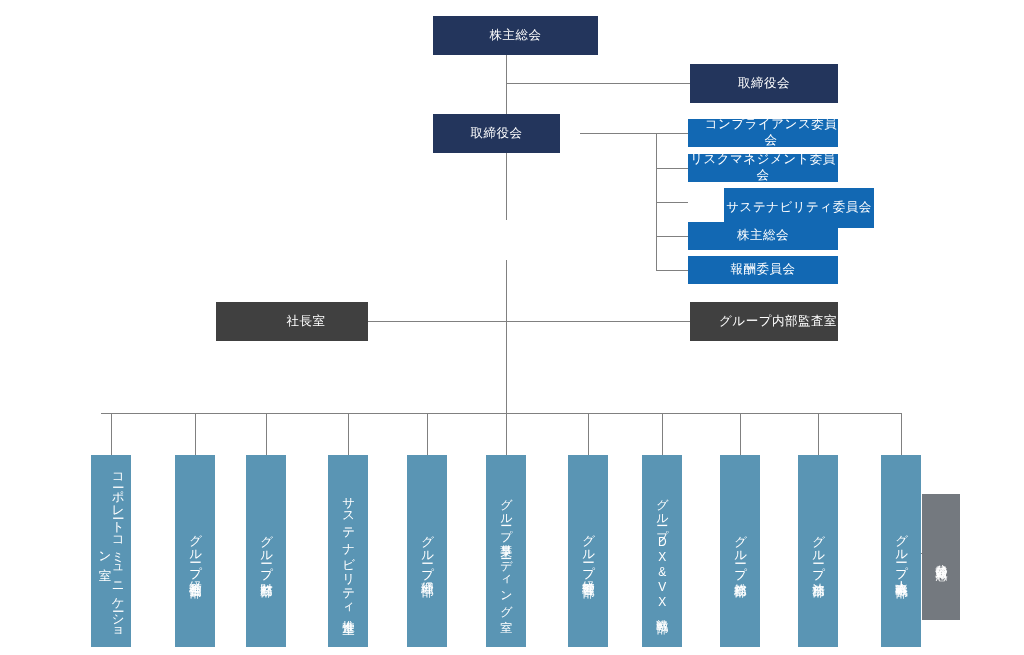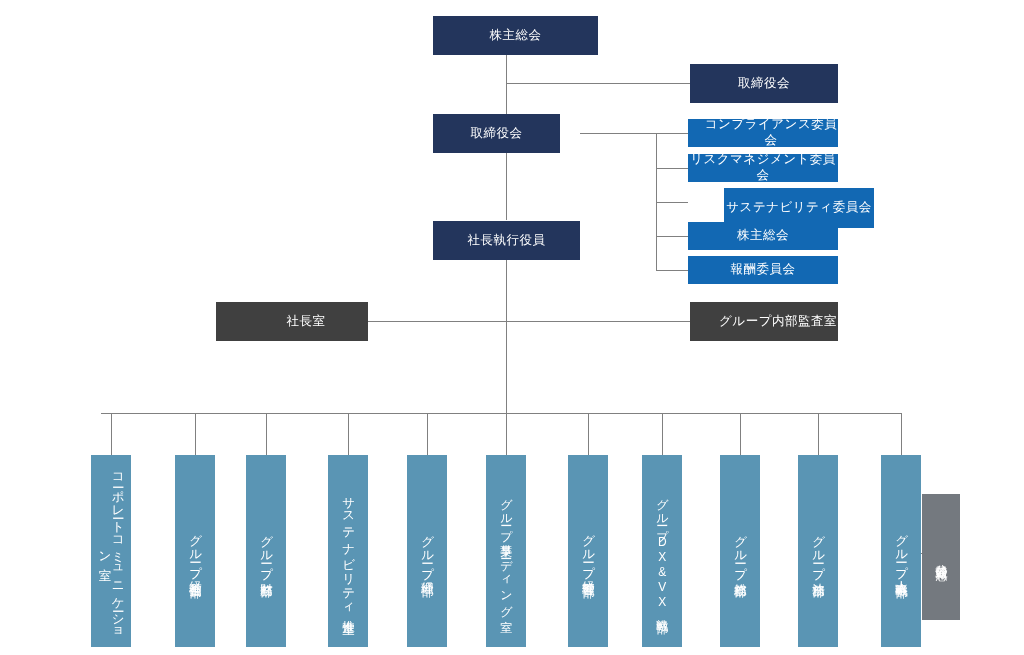--- a/index.html
+++ b/index.html
@@ -103,23 +103,20 @@
   </div>
 
   <div class="node horizontal navy" style="left:690px; top:64px; width:148px; height:39px;">
     <span>取締役会</span>
   </div>
 
   <div class="node horizontal navy" style="left:433px; top:114px; width:127px; height:39px;">
     <span>取締役会</span>
   </div>
 
-  <div class="node horizontal navy" style="left:433px; top:221px; width:147px; height:39px;">
-    <span>社長執行役員</span>
-  </div>
 
   <div class="node horizontal bright" style="left:688px; top:119px; width:150px; height:28px;padding-left:16px;">
     <span>コンプライアンス委員会</span>
   </div>
   <div class="node horizontal bright" style="left:688px; top:154px; width:150px; height:28px;">
     <span>リスクマネジメント委員会</span>
   </div>
   <div class="node horizontal bright" style="left:688px; top:188px; width:150px; height:40px;margin-left:36px;">
     <span>サステナビリティ委員会</span>
   </div>

